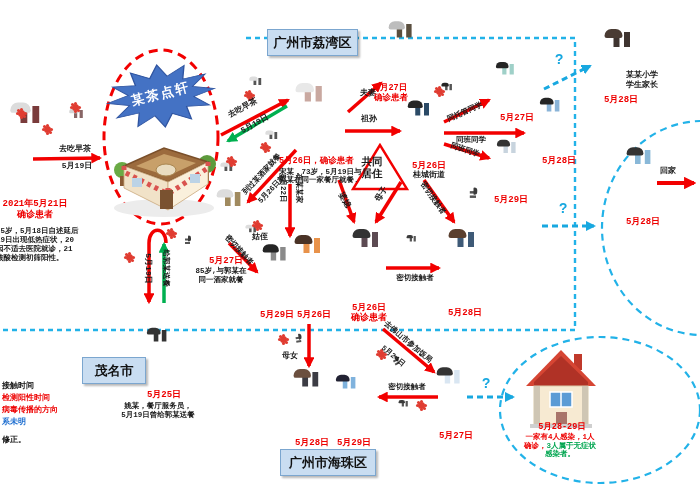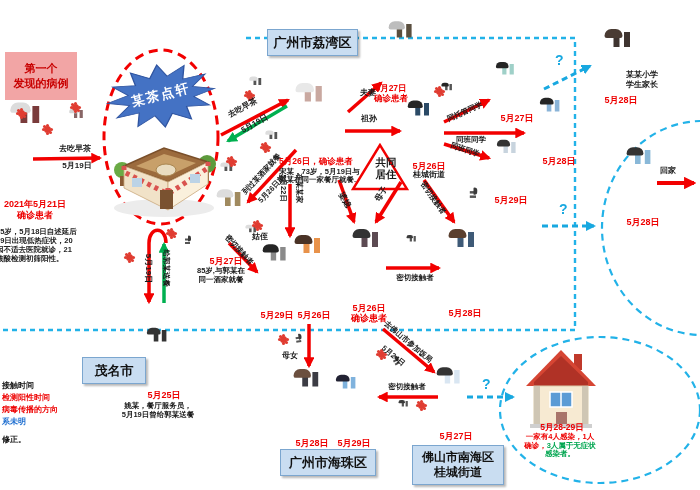--- a/index.html
+++ b/index.html
@@ -1,17 +1,17 @@
 <!DOCTYPE html>
 <html><head>
 <meta charset="utf-8">
 <style>
   html,body{margin:0;padding:0;background:#fff}
   #stage{position:relative;width:700px;height:490px;background:#fff;overflow:hidden;
-         font-family:Liberation Sans, sans-serif}
+         font-family:Liberation Mono, monospace}
   #lines{position:absolute;left:0;top:0;z-index:1}
   .lbl{position:absolute;z-index:4;line-height:1.12;white-space:nowrap}
   .b{font-weight:bold}
   .ctr{text-align:center}
   .wrap{white-space:normal}
   .f7{font-size:7.5px}.f8{font-size:8px}.f85{font-size:8.5px}.f9{font-size:9px}
   .f10{font-size:10.5px}.f11{font-size:11px}.f13{font-size:13px}.f14{font-size:14px}
   .c-red{color:#ee0000}.c-blk{color:#1a1a1a}
   .c-grn{color:#00a650}.c-blu{color:#18a8e0}.c-bblu{color:#1f6fd0}.c-wht{color:#fff}
   .box{position:absolute;z-index:4;background:#c9ddf1;border:1px solid #7ba6cf;
@@ -260,33 +260,25 @@
 
   <div class="box f13" style="left:267px;top:29px;width:89px;height:25px">
       <span>广州市荔湾区</span>
     </div>
   <div class="box f13" style="left:280px;top:449px;width:94px;height:25px">
       <span>广州市海珠区</span>
     </div>
   <div class="box f13" style="left:82px;top:357px;width:62px;height:25px">
       <span>茂名市</span>
     </div>
-  <div class="box" style="left:412px;top:445px;width:90px;height:38px;font-size:12px;line-height:15px">
-    <span>佛山市南海区</span>
-    <span>桂城街道</span>
-  </div>
-
-  <div class="banner" style="left:5px;top:52px;width:72px;height:48px">
-    <span class="f11">第一个</span>
-    <span class="f11">发现的病例</span>
-  </div>
+
 
   <div class="lbl b f13 c-wht ctr" style="left:117px;top:88px;width:88px;transform:rotate(-14deg);letter-spacing:2px">某茶点轩</div>
 
-  <div class="lbl b f10 c-blk ctr tri-txt" style="left:372px;top:157px;width:28px">
+  <div class="lbl b f10 c-blk ctr tri-txt" style="left:358px;top:157px;width:28px">
     <div>共同</div>
     <div>居住</div>
   </div>
 
   <div class="lbl b f9 c-red ctr" style="left:-2px;top:199px;width:74px">2021年5月21日</div>
   <div class="lbl b f9 c-red ctr" style="left:-2px;top:210px;width:74px">确诊患者</div>
   <div class="lbl b f7" style="left:-4px;top:227px;width:102px;color:#222;line-height:9px">
     <div>75岁，5月18日自述延后</div>
     <div>19日出现低热症状，20</div>
     <div>因不适去医院就诊，21</div>

